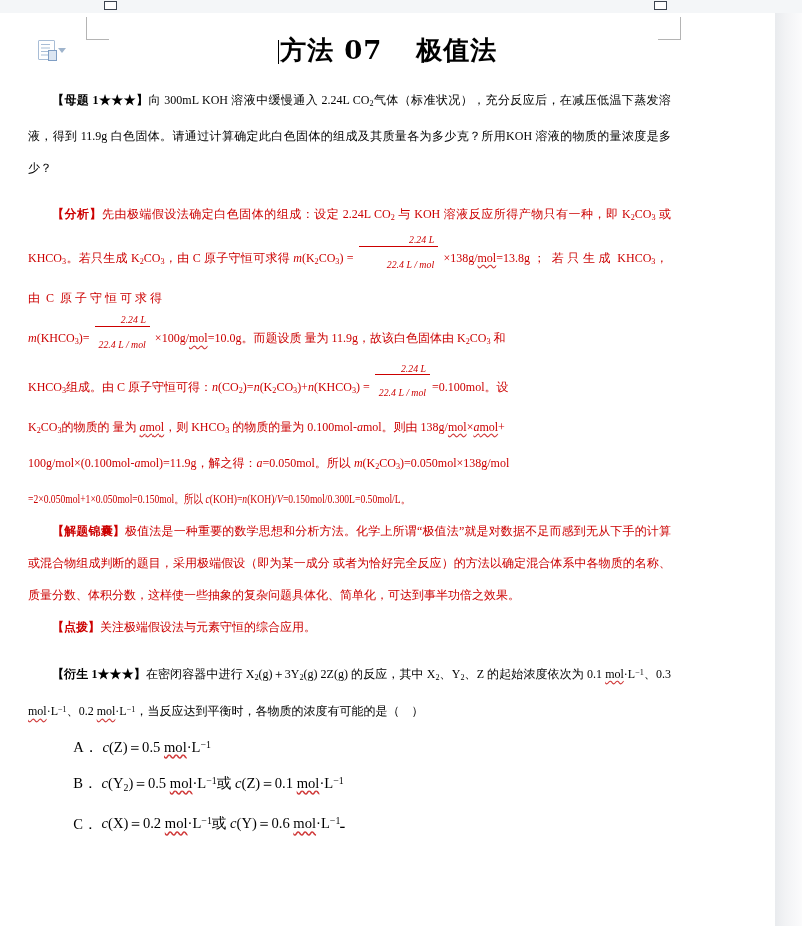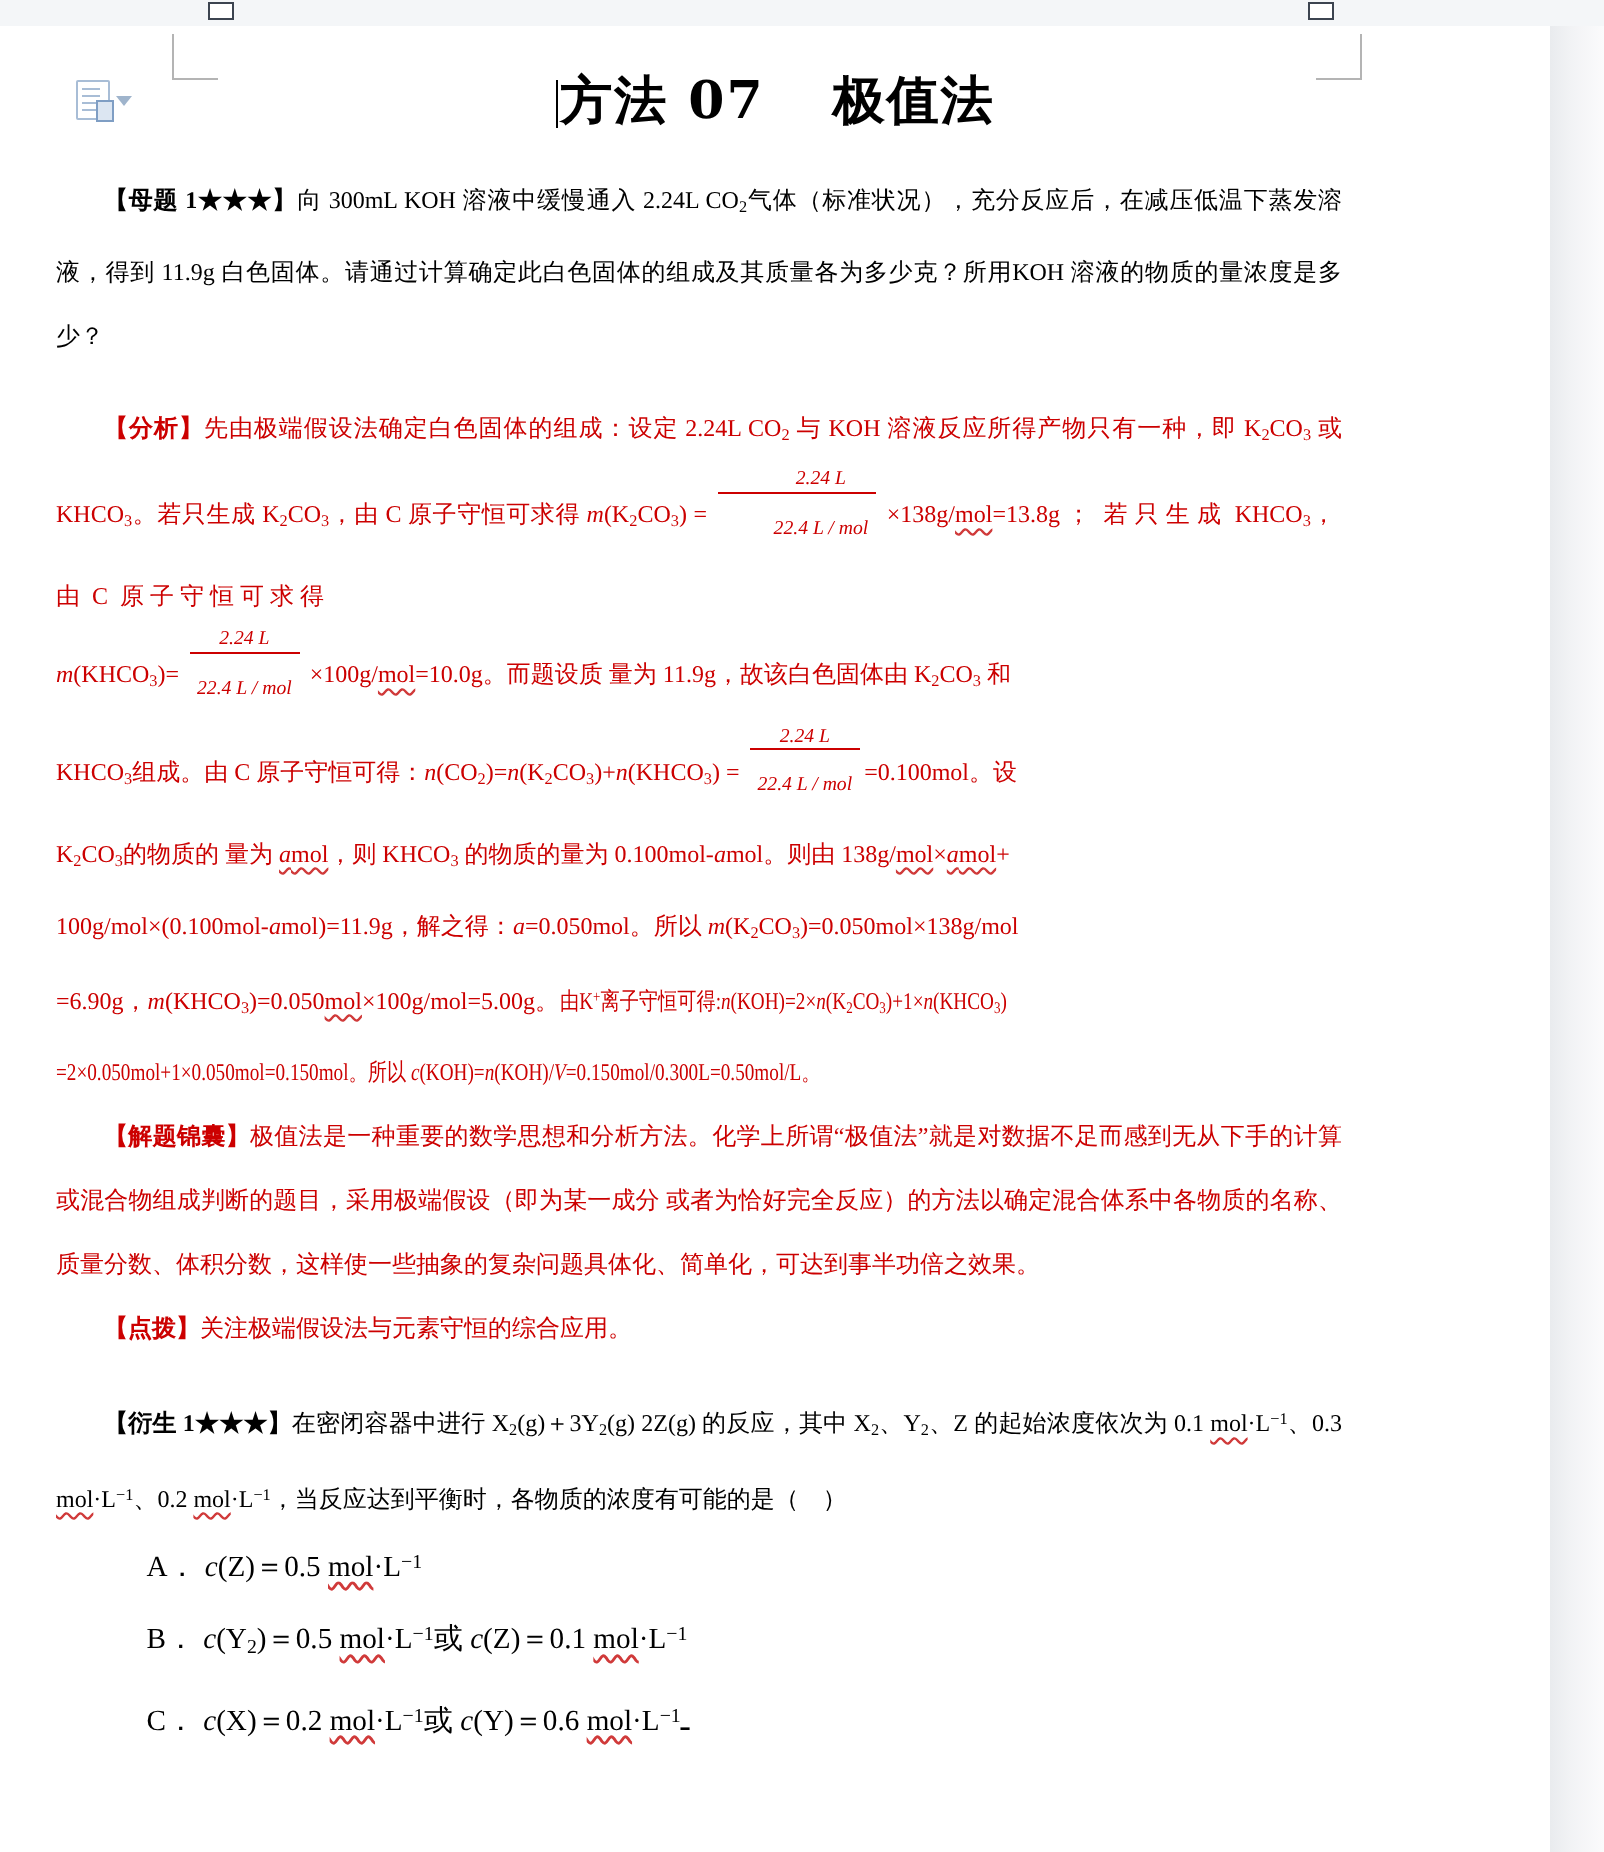--- a/index.html
+++ b/index.html
@@ -148,21 +148,21 @@
   
   .frac {
     display: inline-block;
     vertical-align: -0.55em;
     text-align: center;
     font-size: 0.82em;
     line-height: 1.18;
     margin: 0 2px;
     font-style: italic;
   }
-  .frac .num { display: block; padding: 0 4px; }
+  .frac .num { display: block; padding: 0 4px; text-align: right; }
   .frac .den {
     display: block;
     border-top: 1px solid currentColor;
     padding: 12px 4px;
   }
 
   
   .sq {
     text-decoration: underline wavy #d03a3a;
     text-decoration-skip-ink: none;
@@ -216,21 +216,20 @@
   <p class="para indent red" style="margin-top:14px"><span class="tag">【分析】</span>先由极端假设法确定白色固体的组成：设定 2.24L CO<sub>2</sub> 与 KOH 溶液反应所得产物只有一种，即 K<sub>2</sub>CO<sub>3</sub> 或 KHCO<sub>3</sub>。若只生成 K<sub>2</sub>CO<sub>3</sub>，由 C 原子守恒可求得 <span class="it">m</span>(K<sub>2</sub>CO<sub>3</sub>) = <span class="frac"><span class="num">2.24 L</span><span class="den">22.4 L / mol</span></span> ×138g/<span class="sq">mol</span>=13.8g ；&nbsp; 若 只 生 成 &nbsp;KHCO<sub>3</sub>，&nbsp; 由 &nbsp;C &nbsp;原 子 守 恒 可 求 得</p>
 
   <p class="para red"><span class="it">m</span>(KHCO<sub>3</sub>)= <span class="frac"><span class="num">2.24 L</span><span class="den">22.4 L / mol</span></span> ×100g/<span class="sq">mol</span>=10.0g。而题设质 量为 11.9g，故该白色固体由 K<sub>2</sub>CO<sub>3</sub> 和</p>
 
   <p class="para red">KHCO<sub>3</sub>组成。由 C 原子守恒可得：<span class="it">n</span>(CO<sub>2</sub>)=<span class="it">n</span>(K<sub>2</sub>CO<sub>3</sub>)+<span class="it">n</span>(KHCO<sub>3</sub>) = <span class="frac"><span class="num">2.24 L</span><span class="den">22.4 L / mol</span></span>=0.100mol。设</p>
 
   <p class="para red">K<sub>2</sub>CO<sub>3</sub>的物质的 量为 <span class="sq it">a</span><span class="sq">mol</span>，则 KHCO<sub>3</sub> 的物质的量为 0.100mol-<span class="it">a</span>mol。则由 138g/<span class="sq">mol</span>×<span class="sq it">a</span><span class="sq">mol</span>+</p>
 
   <p class="para red">100g/mol×(0.100mol-<span class="it">a</span>mol)=11.9g，解之得：<span class="it">a</span>=0.050mol。所以 <span class="it">m</span>(K<sub>2</sub>CO<sub>3</sub>)=0.050mol×138g/mol</p>
 
-  <p class="para red">=6.90g，<span class="it">m</span>(KHCO<sub>3</sub>)=0.050<span class="sq">mol</span>×100g/mol=5.00g。<span class="condensed">由K<sup>+</sup>离子守恒可得:<span class="it">n</span>(KOH)=2×<span class="it">n</span>(K<sub>2</sub>CO<sub>3</sub>)+1×<span class="it">n</span>(KHCO<sub>3</sub>)</span></p>
 
   <p class="para red"><span class="condensed">=2×0.050mol+1×0.050mol=0.150mol。所以 <span class="it">c</span>(KOH)=<span class="it">n</span>(KOH)/<span class="it">V</span>=0.150mol/0.300L=0.50mol/L。</span></p>
 
 
   <p class="para indent red"><span class="tag">【解题锦囊】</span><span>极值法是一种重要的数学思想和分析方法。化学上所谓“极值法”就是对数据不足而感到无从下手的计算或混合物组成判断的题目，采用极端假设（即为某一成分 或者为恰好完全反应）的方法以确定混合体系中各物质的名称、质量分数、体积分数，这样使一些抽象的复杂问题具体化、简单化，可达到事半功倍之效果。</span></p>
 
   <p class="para indent red"><span class="tag">【点拨】</span><span>关注极端假设法与元素守恒的综合应用。</span></p>
 
   <p class="para indent" style="margin-top:14px"><span class="tag">【衍生 1★★★】</span>在密闭容器中进行 X<sub>2</sub>(g)＋3Y<sub>2</sub>(g) 2Z(g) 的反应，其中 X<sub>2</sub>、Y<sub>2</sub>、Z 的起始浓度依次为 0.1 <span class="sq">mol</span>·L<sup>−1</sup>、0.3 <span class="sq">mol</span>·L<sup>−1</sup>、0.2 <span class="sq">mol</span>·L<sup>−1</sup>，当反应达到平衡时，各物质的浓度有可能的是（&nbsp;&nbsp;&nbsp;&nbsp;）</p>
 

